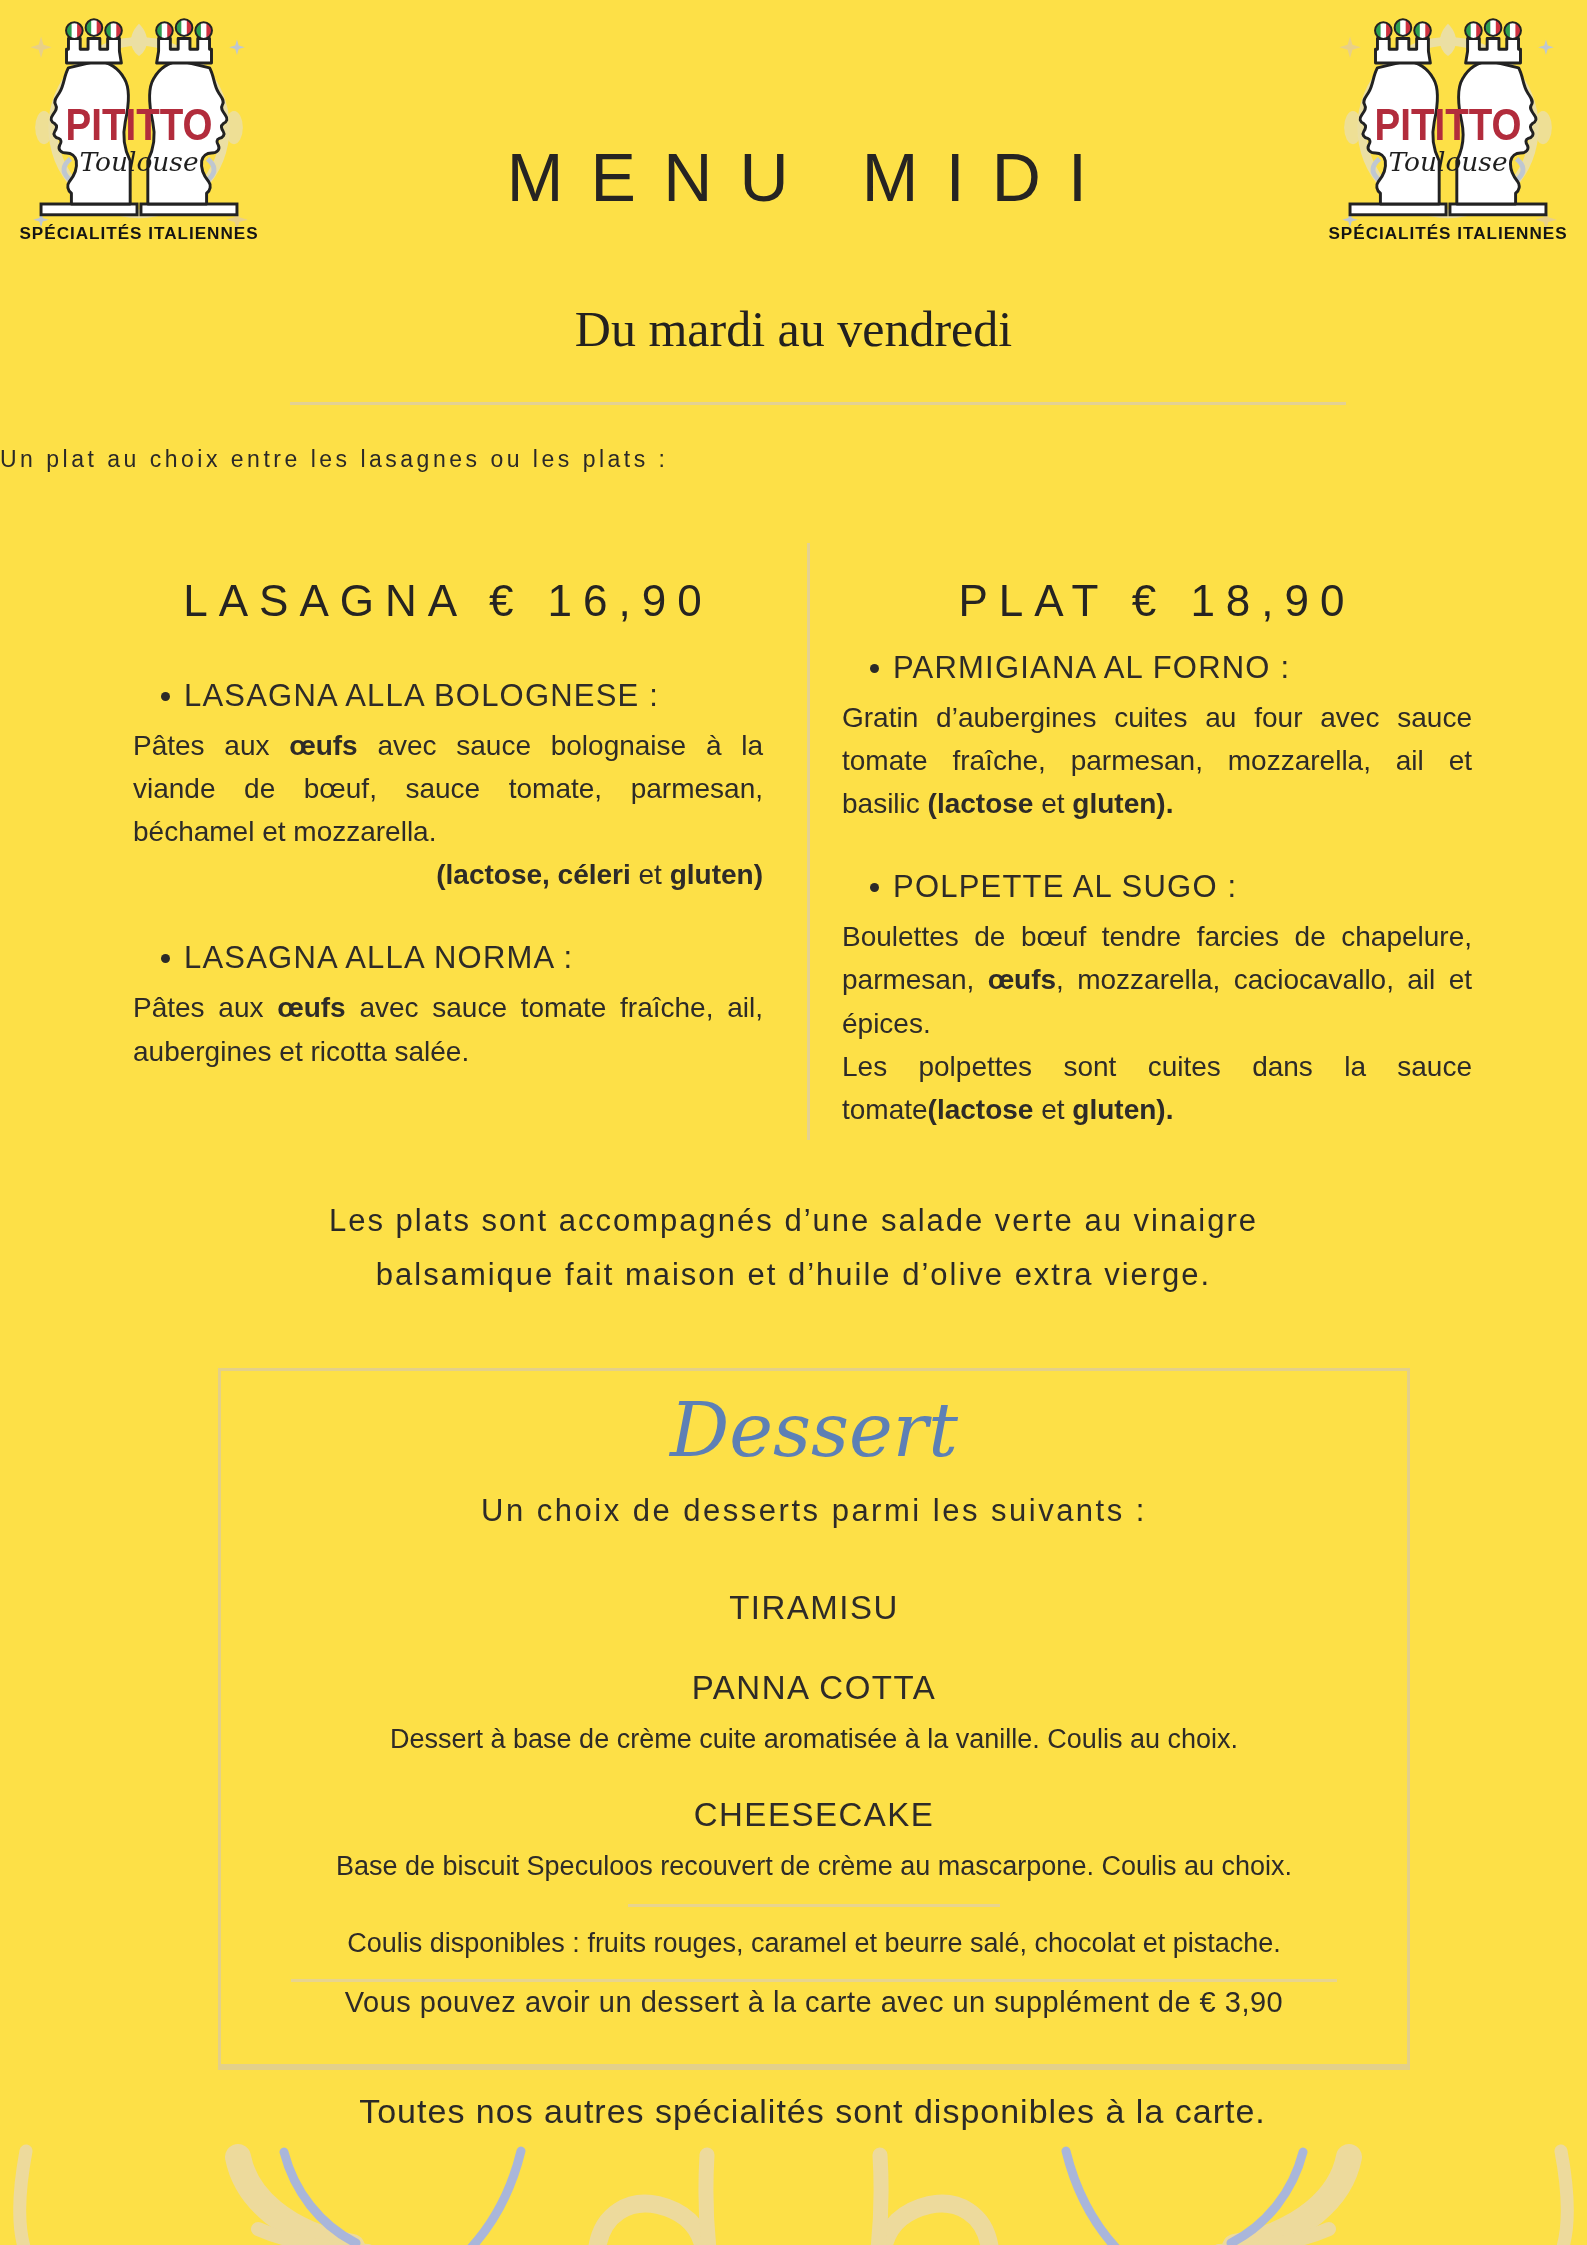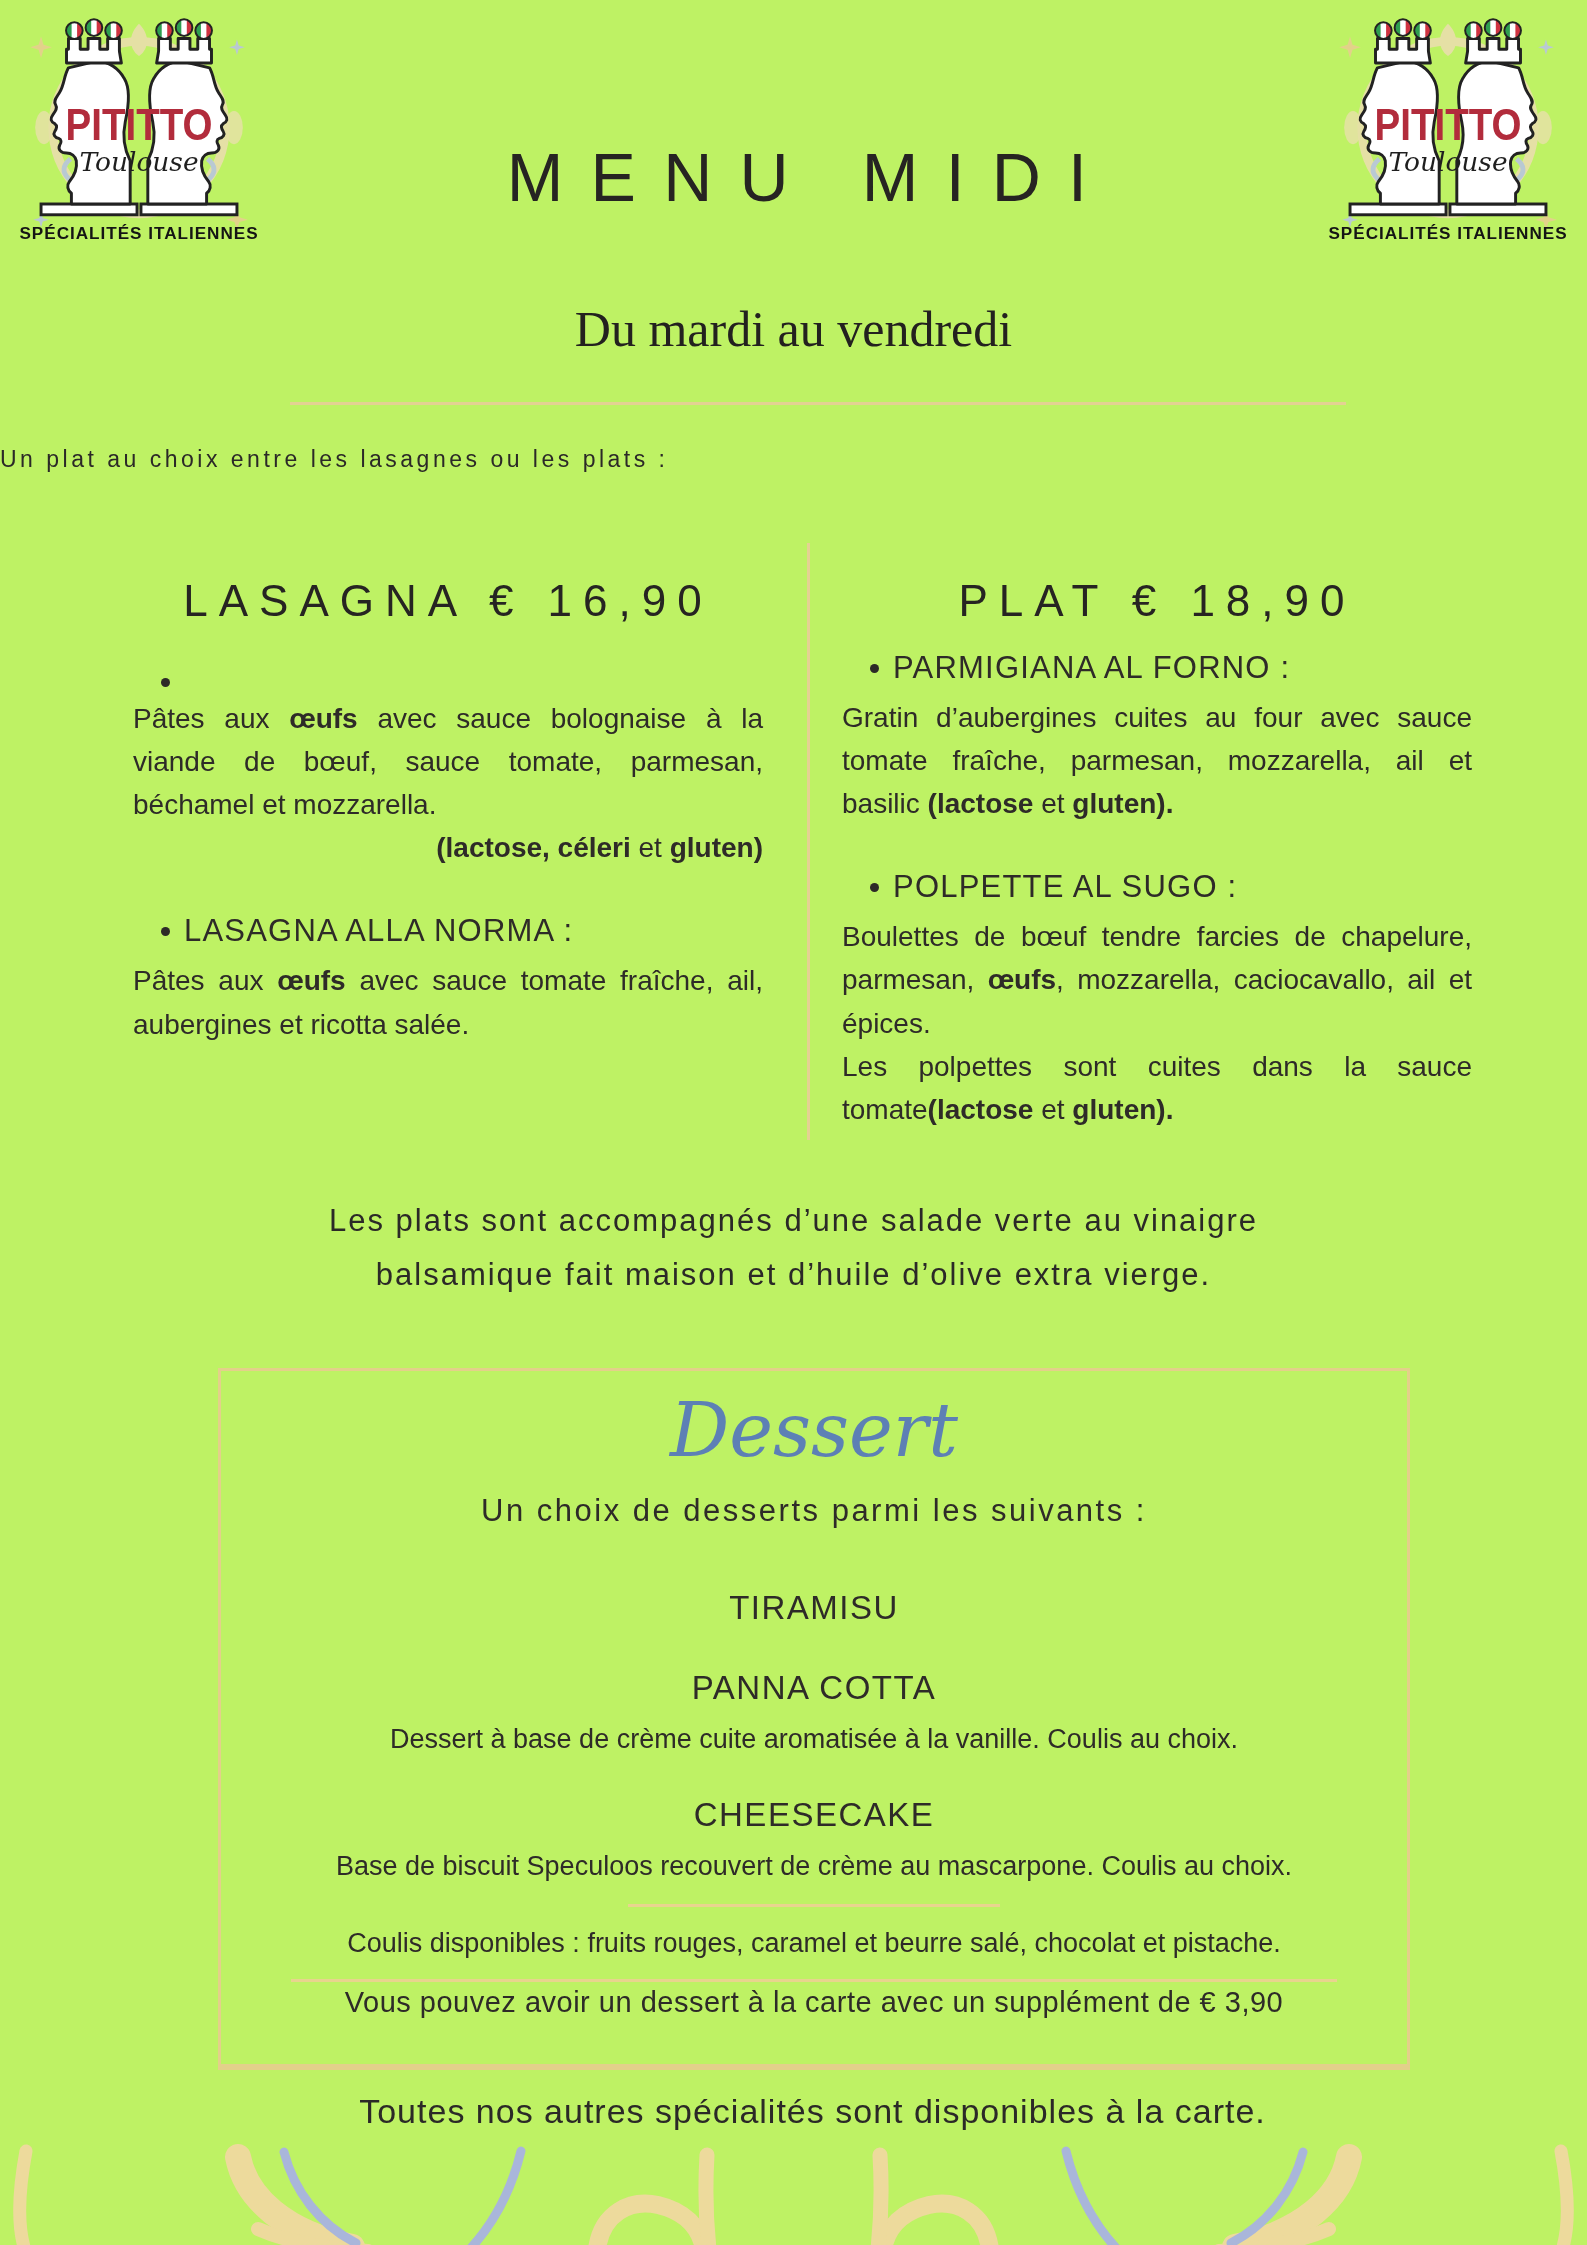--- a/index.html
+++ b/index.html
@@ -1,16 +1,16 @@
 <!DOCTYPE html>
 <html><head>
 <meta charset="utf-8">
 <style>
   html,body{margin:0;padding:0;background:#ffffff;}
-  .page{position:relative;width:1587px;height:2245px;background:#bef264;overflow:hidden;
+  .page{position:relative;width:1587px;height:2245px;background:#fde047;overflow:hidden;
         font-family:"Liberation Sans",sans-serif;color:#2e2b28;}
 
   
   .logo{position:absolute;top:12px;width:262px;height:240px;}
   .logo.left{left:8px;}
   .logo.right{right:8px;}
   .logo svg{width:100%;height:100%;}
 
   
   .title{position:absolute;top:138px;left:0;right:0;text-align:center;text-indent:34px;
@@ -214,20 +214,21 @@
   <div class="subtitle">Du mardi au vendredi</div>
   <div class="rule-top"></div>
   <div class="intro">Un plat au choix entre les lasagnes ou les plats :</div>
 
   <div class="col lasagna">
     <h2 class="col-h">LASAGNA € 16,90</h2>
 
     <div class="dish">
       <div class="dish-title">
         <span class="dot"></span>
+        <span>LASAGNA ALLA BOLOGNESE :</span>
       </div>
       <p><span>Pâtes aux </span><span class="bold">œufs</span><span> avec sauce bolognaise à la viande de bœuf, sauce tomate, parmesan, béchamel et mozzarella.</span></p>
       <p class="noj"><span class="bold">(lactose, céleri</span><span> et </span><span class="bold">gluten)</span></p>
     </div>
 
     <div class="dish">
       <div class="dish-title">
         <span class="dot"></span>
         <span>LASAGNA ALLA NORMA :</span>
       </div>

